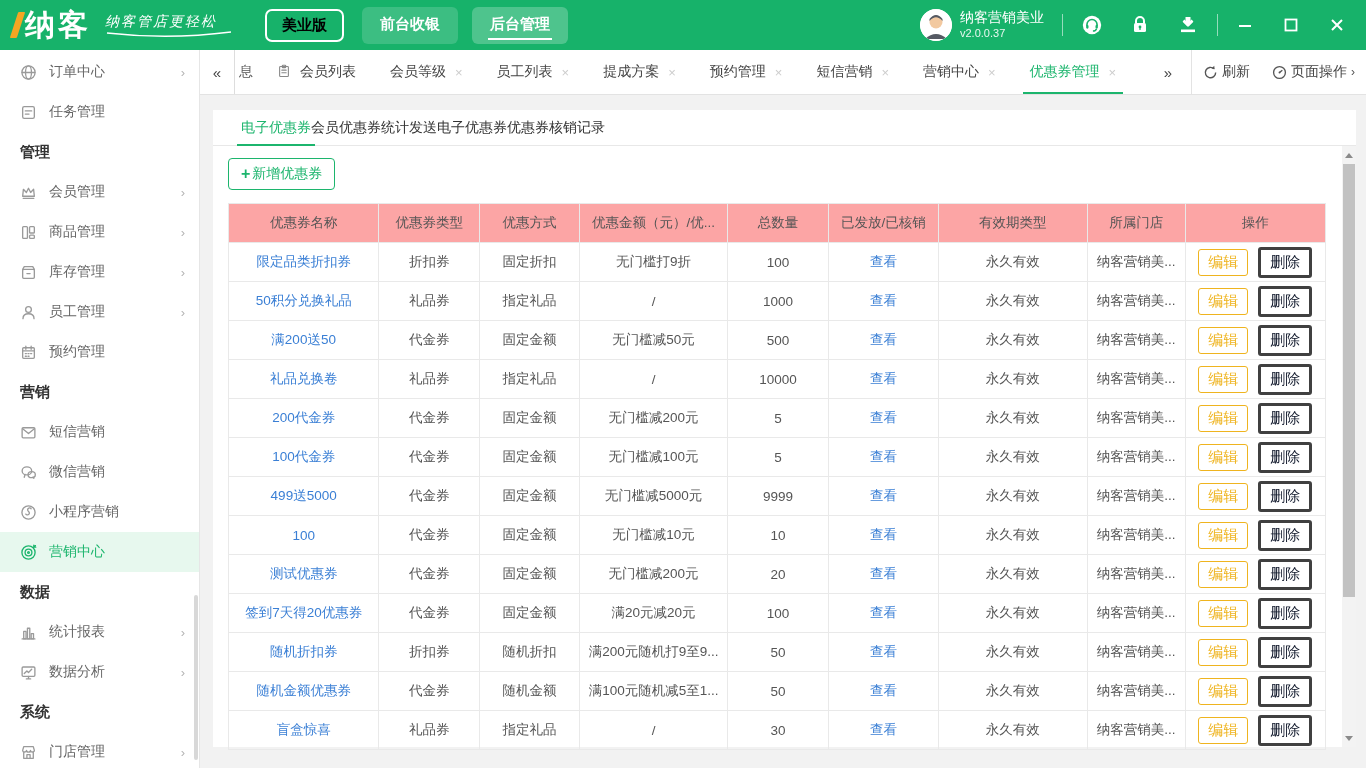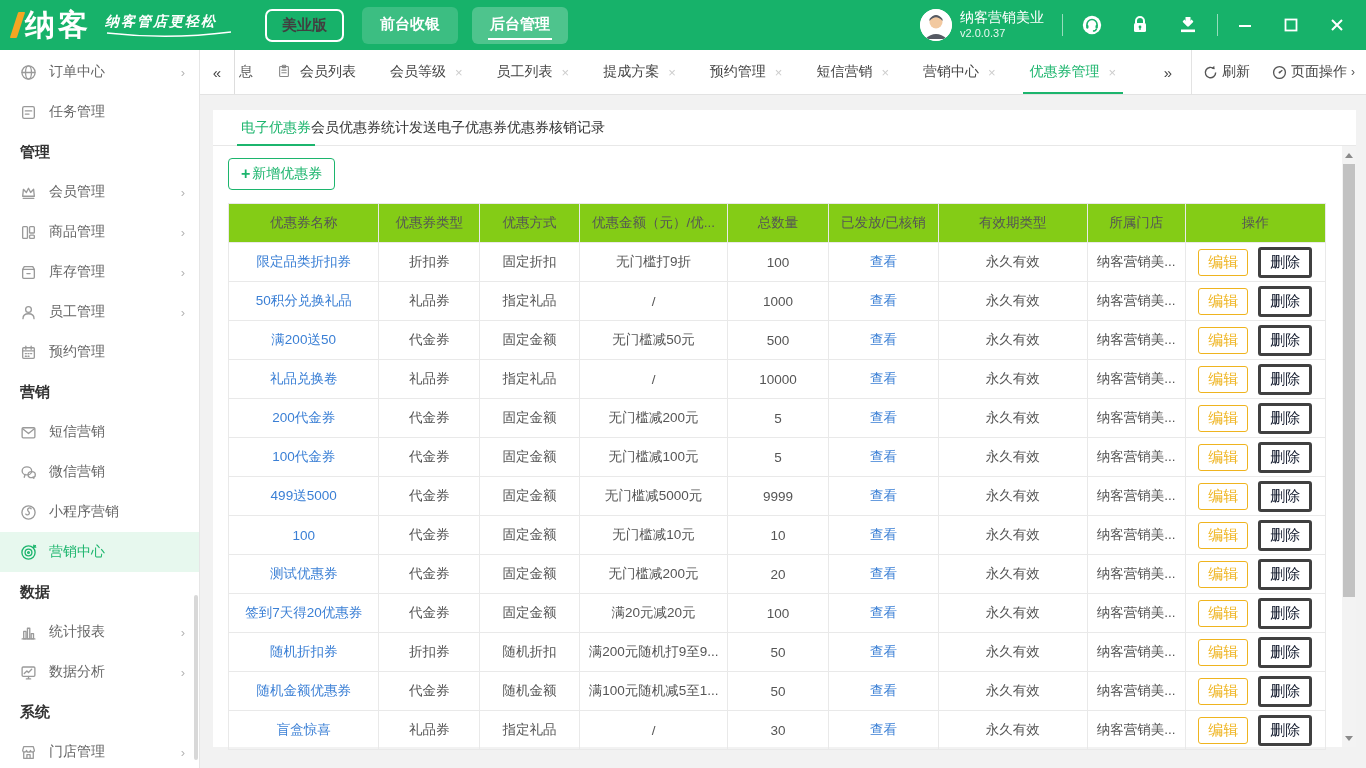--- a/index.html
+++ b/index.html
@@ -5,24 +5,24 @@
   * { margin:0; padding:0; box-sizing:border-box; }
   html,body { width:1366px; height:768px; overflow:hidden; }
   body { font-family:"Liberation Sans","DejaVu Sans",sans-serif; background:#f2f2f2; position:relative; }
 
   
   #titlebar { position:absolute; left:0; top:0; width:1366px; height:50px;
     background:#17b26a; display:flex; align-items:center; color:#fff; }
   .logo-wrap { display:flex; align-items:center; margin-left:14px; }
   .logo-accent { width:7px; height:26px; background:#f5a623; transform:skewX(-18deg); margin-right:4px; border-radius:1px; }
   .logo-text { font-size:30px; font-weight:bold; letter-spacing:3px; }
-  .slogan-wrap { margin-left:14px; display:flex; flex-direction:column;font-weight:bold; }
+  .slogan-wrap { margin-left:14px; display:flex; flex-direction:column; }
   .slogan-text { font-style:italic; font-size:14px; letter-spacing:2px; }
   .edition-btn { margin-left:32px; border:2px solid #fff; border-radius:7px; padding:5px 15px;
-    font-size:15px; font-weight:bold; color:#404040; background:transparent; cursor:pointer; }
+    font-size:15px; font-weight:bold; color:#000000; background:transparent; cursor:pointer; }
   .topnav { display:flex; margin-left:18px; gap:14px; }
   .topnav-item { position:relative; background:rgba(255,255,255,.16); border-radius:6px;
     padding:8px 18px 10px; font-size:15px; font-weight:bold; color:#fff; cursor:pointer; }
   .topnav-item.active { background:rgba(255,255,255,.24); }
   .topnav-item.active::after { content:""; position:absolute; left:16px; right:16px; bottom:4px; height:2px; background:#fff; }
   .tb-spacer { flex:1; }
   .user-block { display:flex; align-items:center; gap:8px; }
   .avatar { width:32px; height:32px; border-radius:50%; background:#fff; overflow:hidden; flex:0 0 auto; }
   .user-meta { display:flex; flex-direction:column; line-height:1.25; }
   .user-name { font-size:14px; }
@@ -75,21 +75,21 @@
   .subtab.active { color:#1cb56d; }
   .subtab.active::after { content:""; position:absolute; left:-4px; right:-4px; bottom:-1px; height:2px; background:#1cb56d; }
   #add-btn { margin:12px 0 0 15px; display:inline-flex; align-items:center; gap:2px;
     border:1px solid #1cb56d; color:#1cb56d; background:#fff; border-radius:4px;
     padding:6px 12px; font-size:14px; cursor:pointer; }
   #add-btn .plus { font-size:16px; font-weight:bold; line-height:1; }
 
   
   #coupon-table { margin:13px 30px 0 15px; width:calc(100% - 45px); border-collapse:collapse;
     table-layout:fixed; font-size:13.5px; color:#555; }
-  #coupon-table th { background:#84cc16; font-weight:normal; color:#555; }
+  #coupon-table th { background:#fca5a5; font-weight:normal; color:#555; }
   #coupon-table th, #coupon-table td { border:1px solid #e9e9e9; height:39px;
     text-align:center; padding:0 4px; overflow:hidden; white-space:nowrap; text-overflow:ellipsis; }
   .cell-link { color:#3a7fd5; cursor:pointer; }
   .act-btn { display:inline-block; padding:3px 9px; border-radius:3px; background:#fff;
     font-size:15px; margin:0 5px; cursor:pointer; }
   .act-edit { border:1px solid #efb41f; color:#efb41f; }
   .act-del { border:3px solid #404040; color:#0f172a; }
 
   
   #vscroll { position:absolute; right:0; top:36px; bottom:0; width:14px; background:#f3f3f3; }

